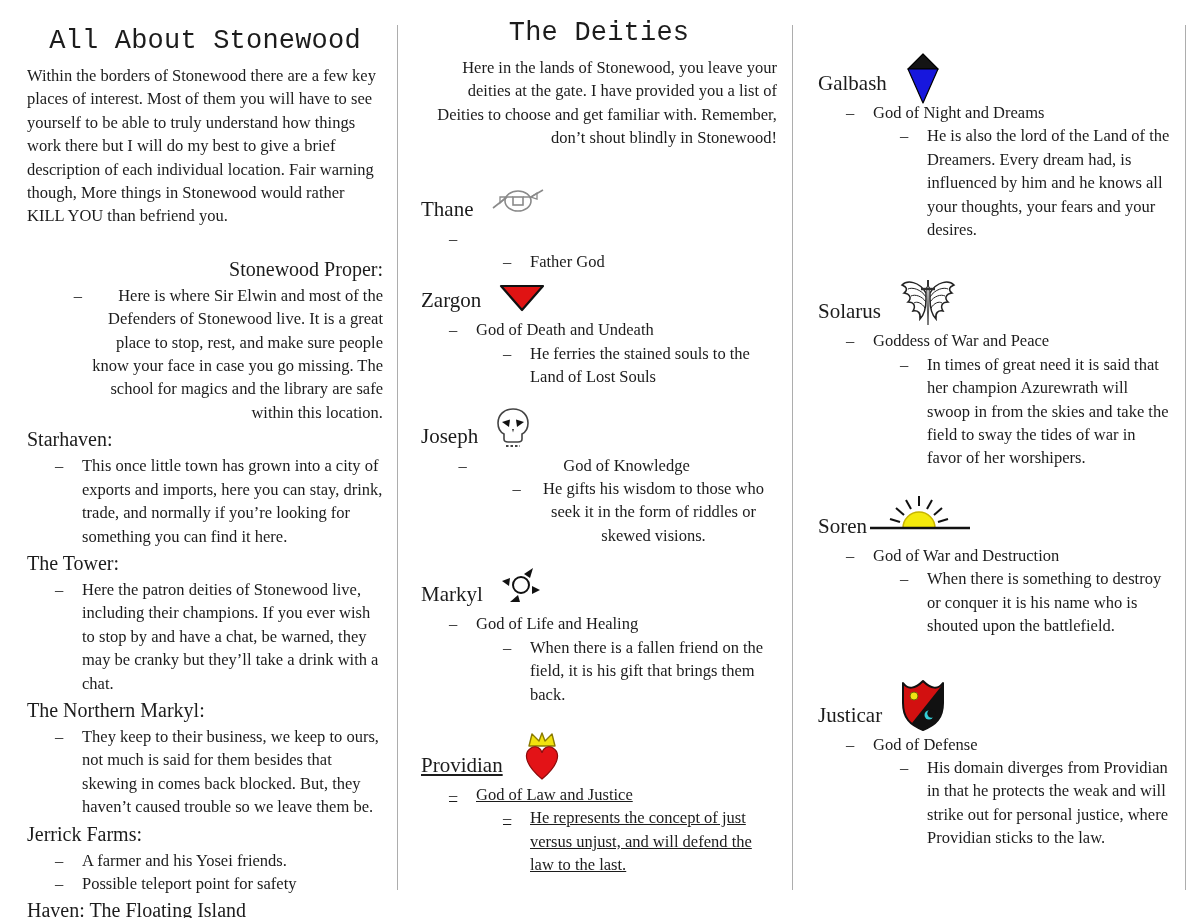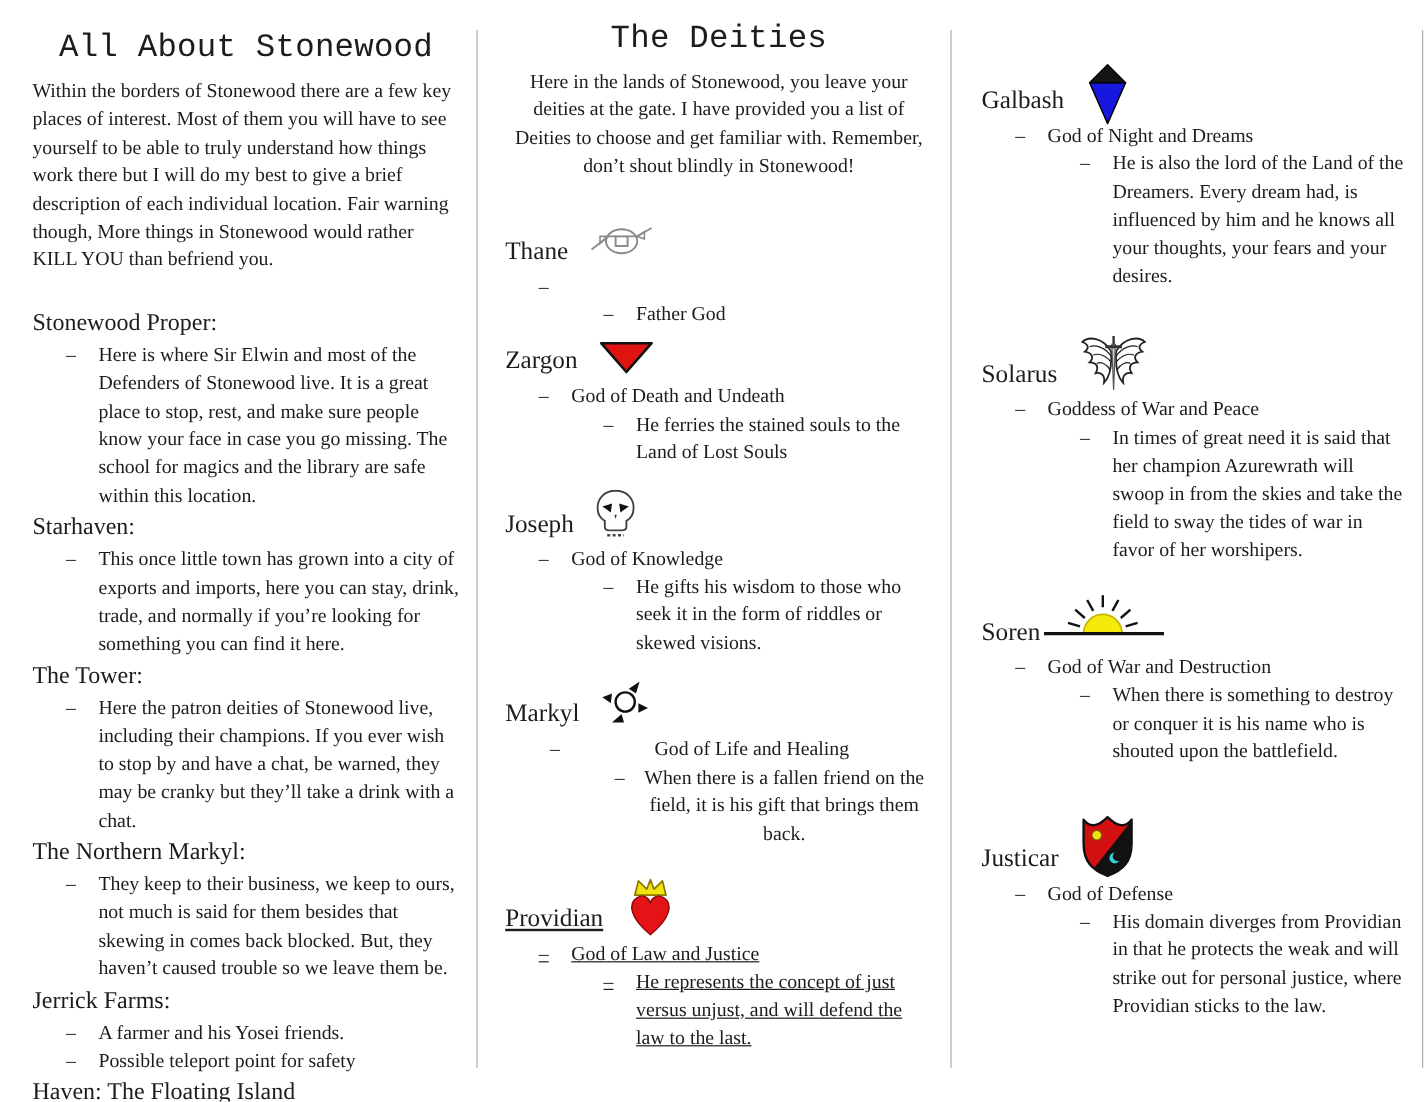--- a/index.html
+++ b/index.html
@@ -16,40 +16,40 @@
   #divider-2 { left:792px; }
   #divider-3 { left:1185px; }
 
   .col { position:absolute; top:0; }
   #col1 { left:27px;  width:356px; padding-top:24px; }
   #col2 { left:421px; width:356px; padding-top:16px; }
   #col3 { left:818px; width:354px; padding-top:46px; }
 
   .col-title { font-size:27px; line-height:34px; text-align:center; font-weight:normal; letter-spacing:.2px;font-family:Liberation Mono, monospace; }
   .intro { font-size:16.5px; line-height:23.4px; margin-top:6px; }
-  #col2 .intro { text-align:center; }
+  #col2 .intro { text-align:right; }
 
   .loc-name { font-size:20px; line-height:30px; font-weight:normal; }
-  .loc-first { margin-top:26px; }
+  .loc-first { margin-top:26px;text-align:right; }
 
   .b1, .b2 { font-size:16.5px; line-height:23.4px; display:flex; }
   .b1 .dash { flex:0 0 27px; margin-left:28px; }
   .b2 .dash { flex:0 0 27px; margin-left:82px; }
   .btext { flex:1; }
 
   .deity { }
   .deity-header { display:flex; align-items:flex-end; gap:18px; }
   .deity-name { font-size:21px; line-height:30px; }
   .deity-icon svg { display:block; }
   .deity .b1 { margin-top:3px; }
 
   #col2 .deity-thane     { margin-top:44px; }
   #col2 .deity-zargon    { margin-top:12px; }
-  #col2 .deity-joseph    { margin-top:20px; }
-  #col2 .deity-markyl    { margin-top:24px;text-align:center; }
+  #col2 .deity-joseph    { margin-top:20px;text-align:center; }
+  #col2 .deity-markyl    { margin-top:24px; }
   #col2 .deity-providian { margin-top:24px;text-decoration:underline; }
   #col3 .deity-galbash   { margin-top:0; }
   #col3 .deity-solarus   { margin-top:33px; }
   #col3 .deity-soren     { margin-top:31px; }
   #col3 .deity-justicar  { margin-top:36px; }
 
   .icon-thane     { transform:translateY(-9px); }
   .icon-zargon    { transform:translateY(-3px); }
   .icon-joseph    { transform:translateY(-1px); }
   .icon-markyl    { transform:translateY(-5px); }

